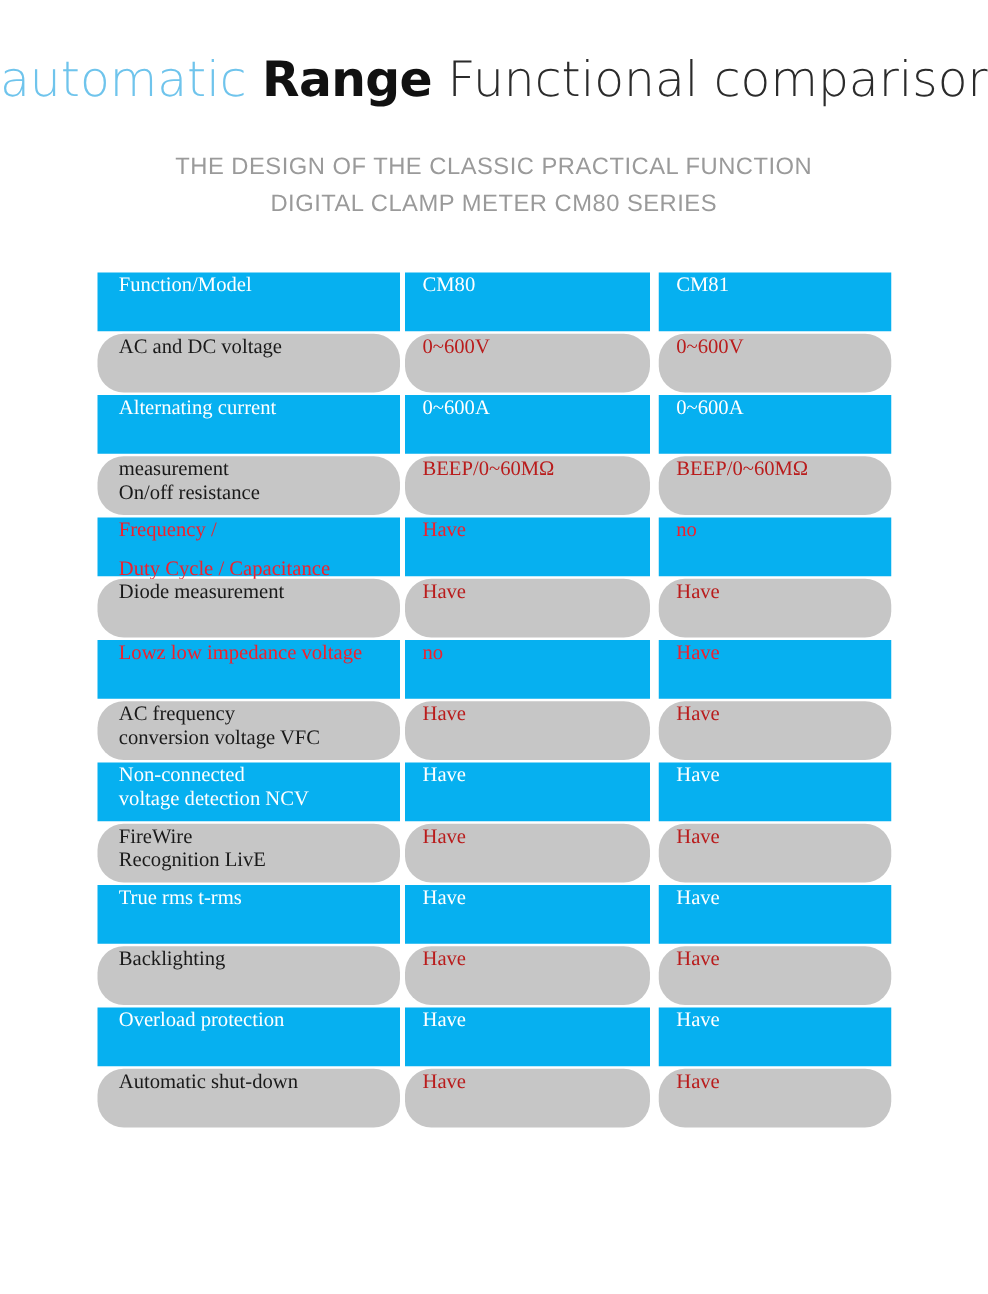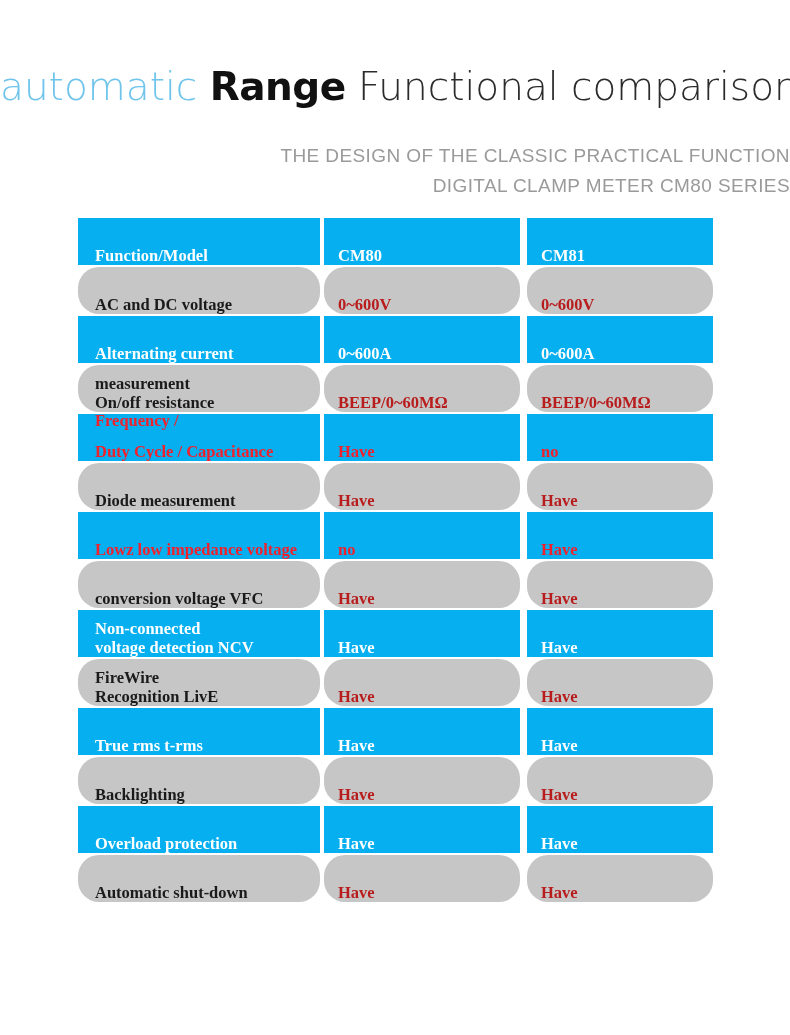--- a/index.html
+++ b/index.html
@@ -15,22 +15,22 @@
   }
   .page {
     position: relative;
     width: 790px;
     height: 1035px;
     background: #ffffff;
   }
 
   
   .header {
-    padding-top: 62px;
-    text-align: right;
+    padding-top: 40px;
+    text-align: center;
   }
   .main-title {
     font-size: 39px;
     line-height: 50px;
     white-space: nowrap;
     letter-spacing: 0px;
     font-family: "DejaVu Sans", sans-serif;
     font-weight: 300;
     color: #2b2b2b;
   }
@@ -66,25 +66,24 @@
   .row {
     display: flex;
     margin-bottom: 2px;
     height: 47px;
   }
   .cell {
     height: 47px;
     box-sizing: border-box;
     display: flex;
     flex-direction: column;
-    justify-content: flex-end;
+    justify-content: flex-start;
     font-family: "Liberation Serif", serif;
     font-size: 16.5px;
     line-height: 19px;
-    font-weight: bold;
   }
   .cell.c0 { width: 242px; padding-left: 17px; }
   .spacer1 { width: 4px; }
   .cell.c1 { width: 196px; padding-left: 14px; }
   .spacer2 { width: 7px; }
   .cell.c2 { width: 186px; padding-left: 14px; }
 
   .row.blue .cell  { background: #06b0f0; }
   .row.gray .cell  { background: #c6c6c6; border-radius: 21px; }
 
@@ -176,20 +175,21 @@
         <div class="cell c0 red">
           <span class="line">Lowz low impedance voltage</span>
         </div>
         <div class="spacer1"></div>
         <div class="cell c1 red">no</div>
         <div class="spacer2"></div>
         <div class="cell c2 red">Have</div>
       </div>
       <div class="row gray">
         <div class="cell c0 two-line">
+          <span class="line">AC frequency</span>
           <span class="line">conversion voltage VFC</span>
         </div>
         <div class="spacer1"></div>
         <div class="cell c1">Have</div>
         <div class="spacer2"></div>
         <div class="cell c2">Have</div>
       </div>
       <div class="row blue">
         <div class="cell c0 two-line">
           <span class="line">Non-connected</span>

